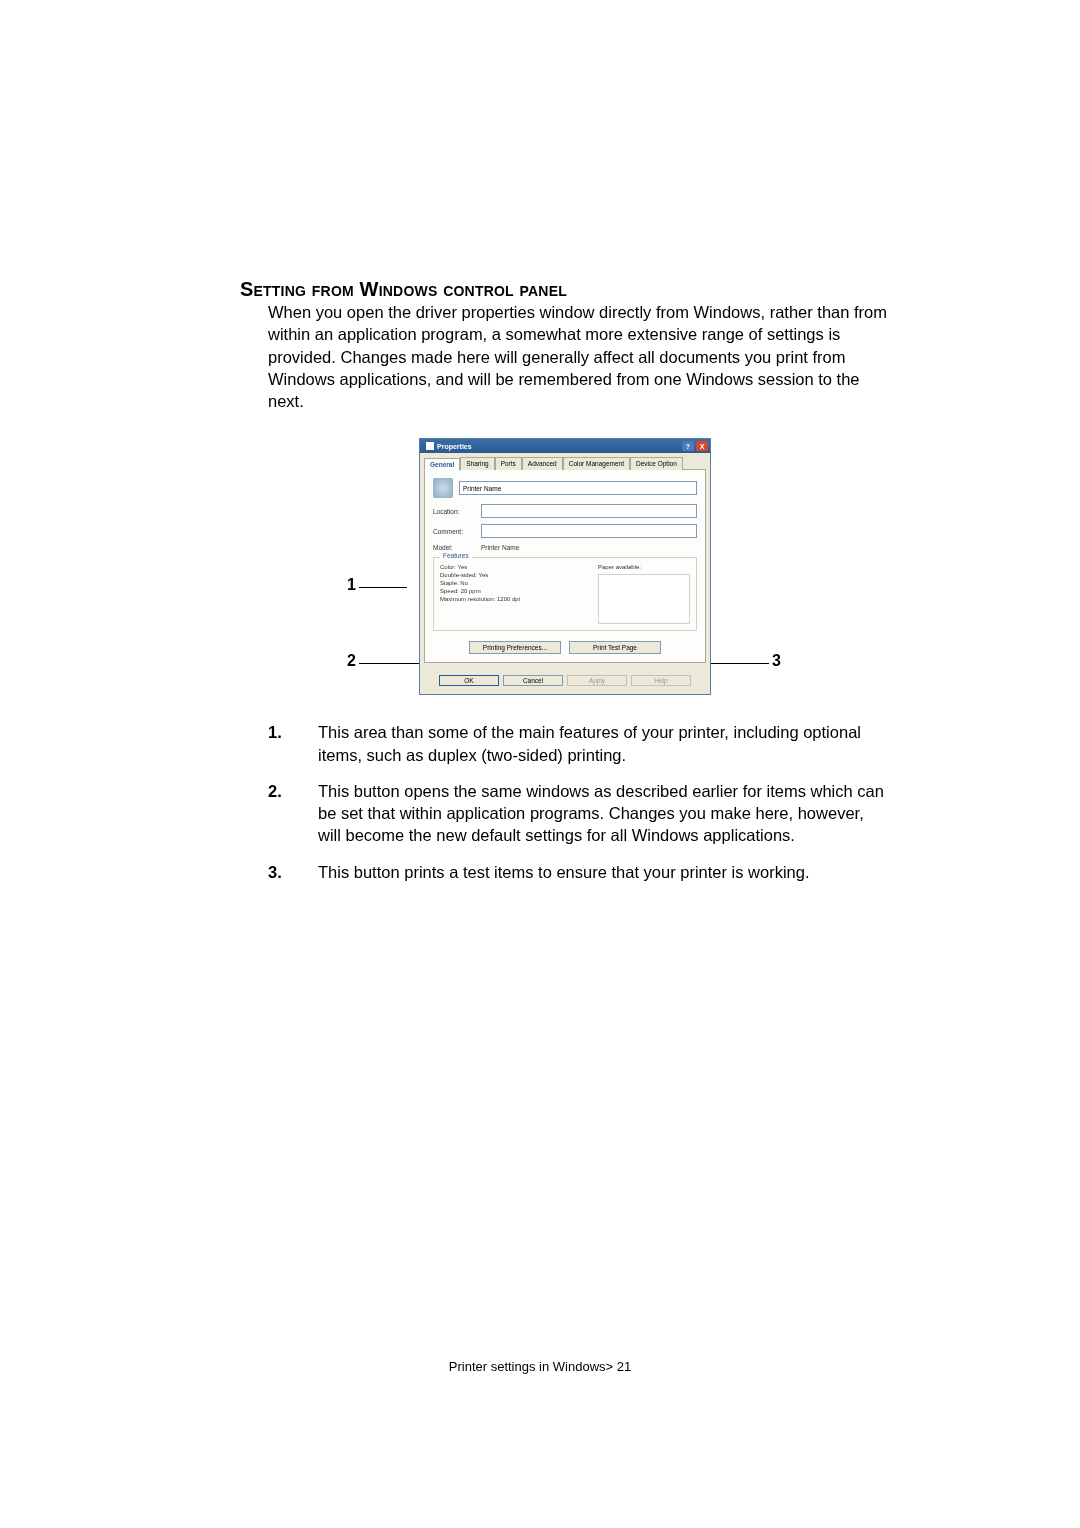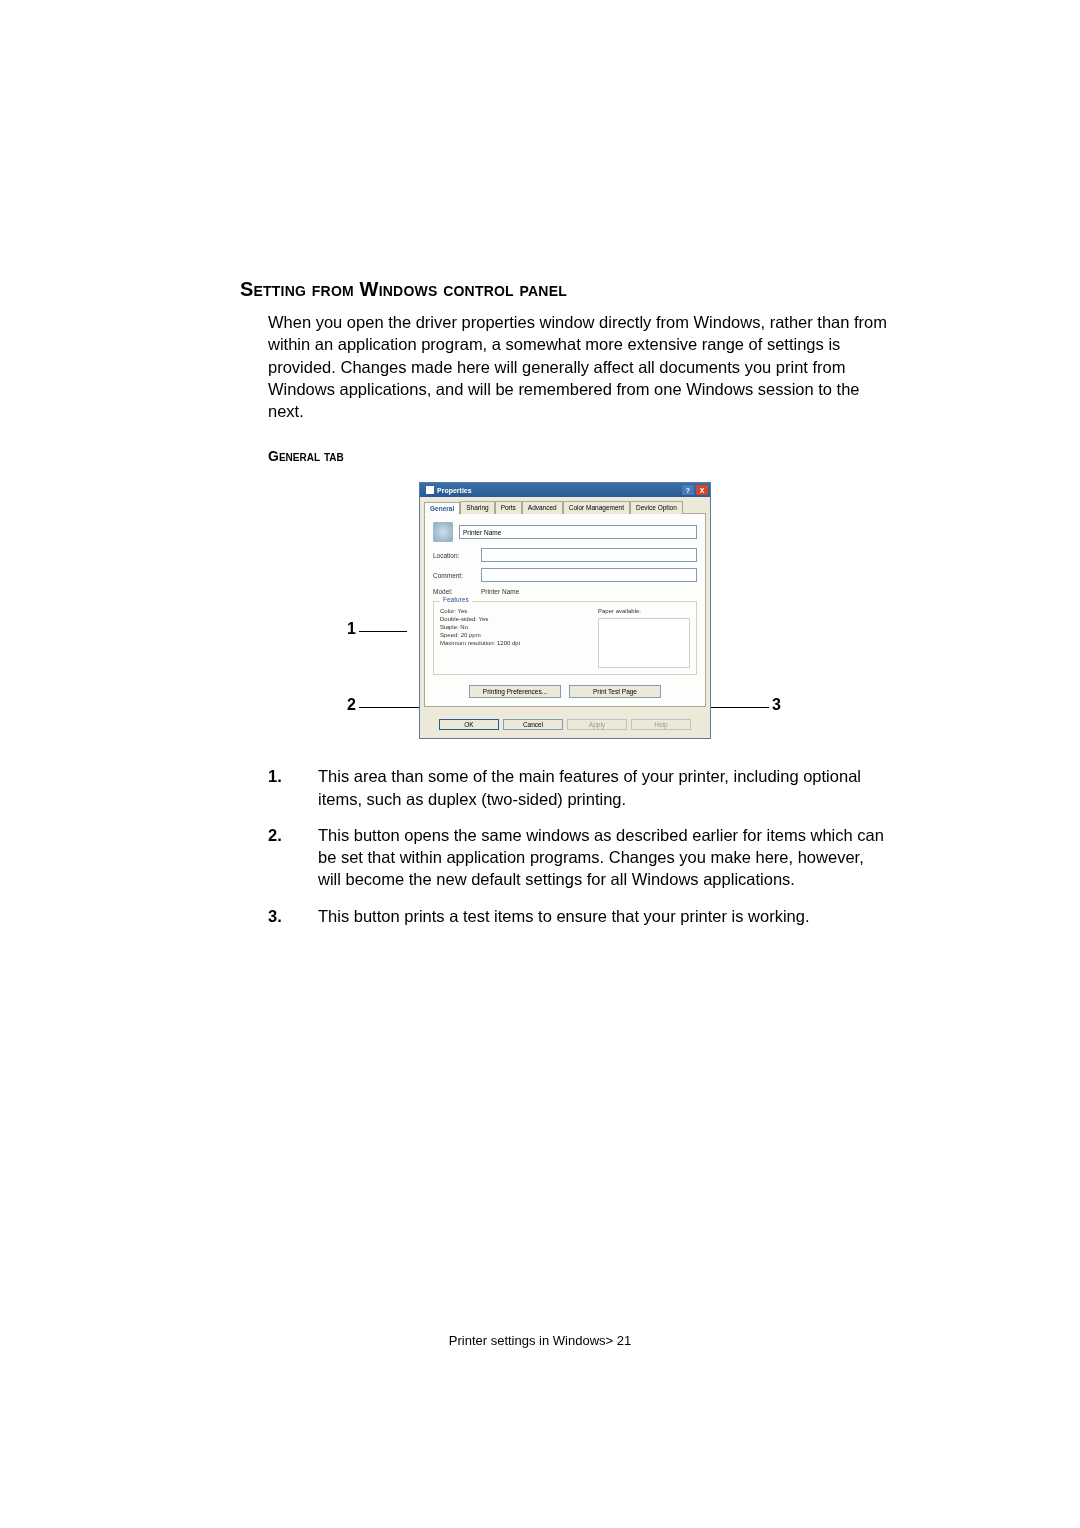--- a/index.html
+++ b/index.html
@@ -22,21 +22,20 @@
     position: absolute;
     left: 240px;
     top: 278px;
     width: 650px;
   }
   .h1 {
     font-size: 20px;
     font-weight: bold;
     font-variant: small-caps;
     letter-spacing: 0.2px;
-    margin-bottom: 10px;
   }
   .intro {
     font-size: 16.5px;
     line-height: 1.35;
     margin-left: 28px;
     margin-bottom: 26px;
   }
   .h2 {
     font-size: 14px;
     font-weight: bold;
@@ -253,41 +252,40 @@
   .num-item .n {
     font-weight: bold;
     width: 50px;
     flex-shrink: 0;
   }
   .num-item .t {
     flex: 1;
   }
   .footer {
     position: absolute;
-    bottom: 180px;
+    bottom: 154px;
     width: 100%;
     text-align: center;
     font-size: 13px;
   }
   .model-txt {
     font-size: 6.5px;
     color: #333;
   }
 </style>
 </head>
 <body>
 
 <div class="page">
   <div class="content">
 
     <div class="h1">Setting from Windows control panel</div>
 
     <div class="intro">When you open the driver properties window directly from Windows, rather than from within an application program, a somewhat more extensive range of settings is provided. Changes made here will generally affect all documents you print from Windows applications, and will be remembered from one Windows session to the next.</div>
 
-    <div class="h2">General tab</div>
 
     <div class="dialog-wrap">
 
       <div class="callout-num" style="left:-8px; top:138px;">1</div>
       <div class="callout-line short-l" style="left:4px; top:149px;"></div>
 
       <div class="callout-num" style="left:-8px; top:214px;">2</div>
       <div class="callout-line short-l" style="left:4px; top:225px; width:132px;"></div>
 
       <div class="callout-num" style="right:-6px; top:214px;">3</div>

